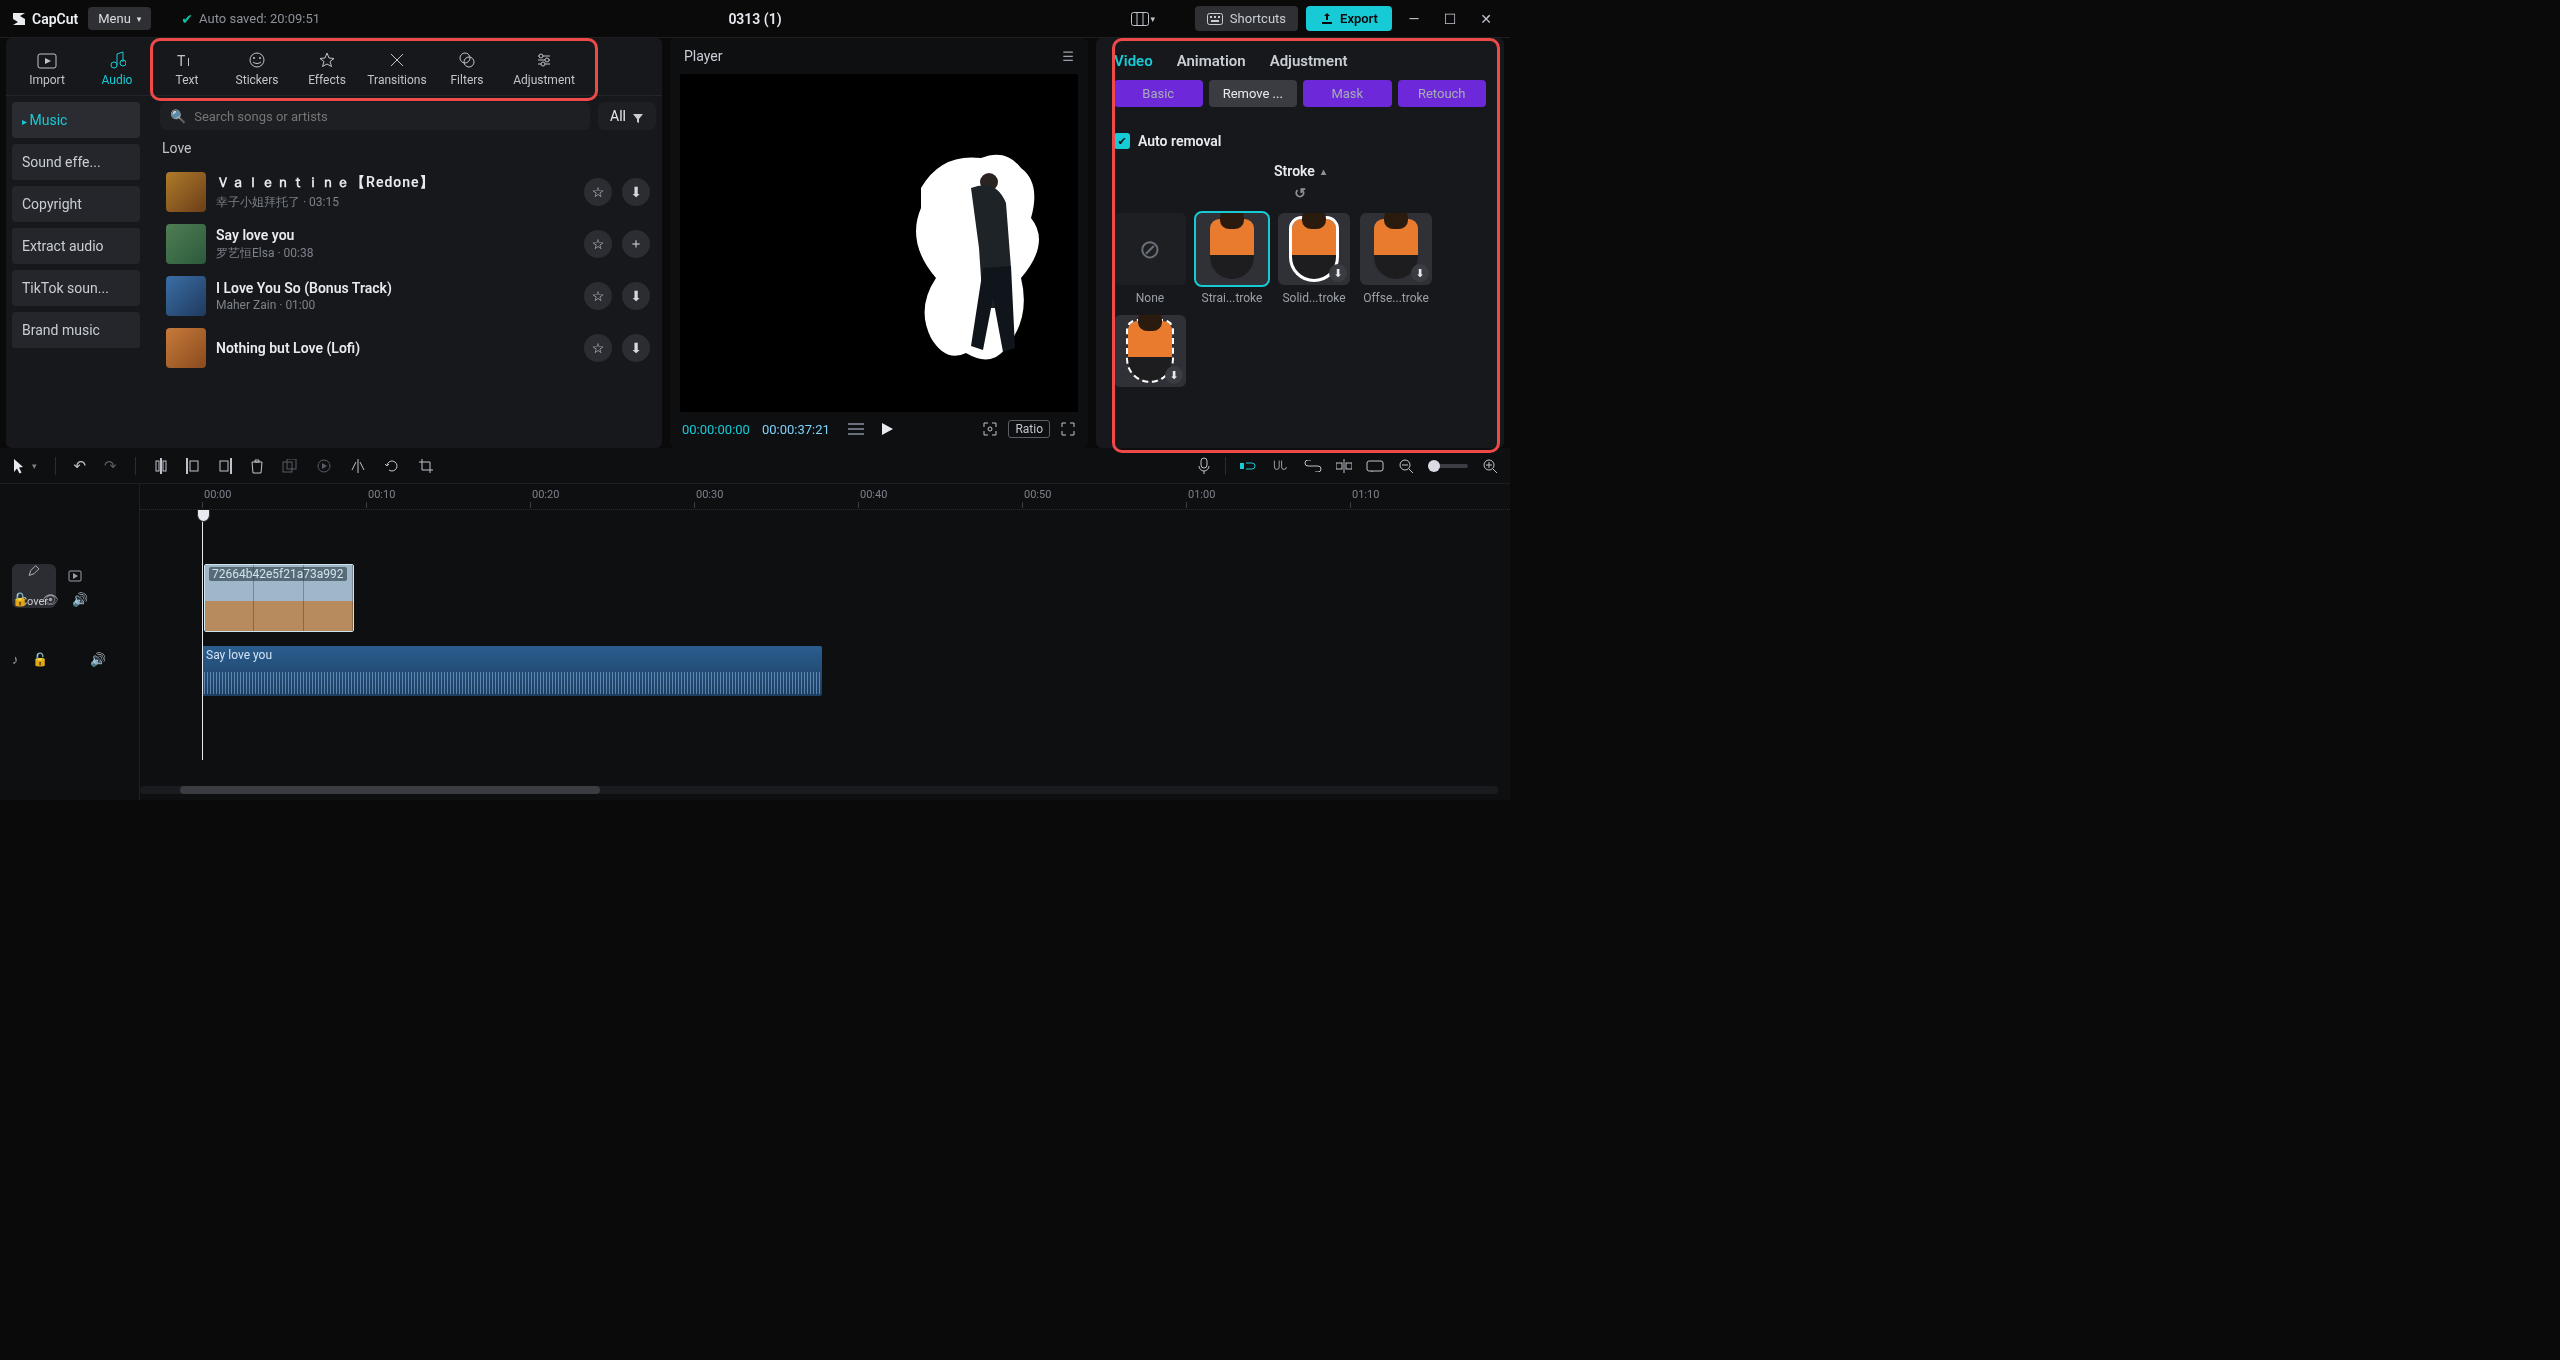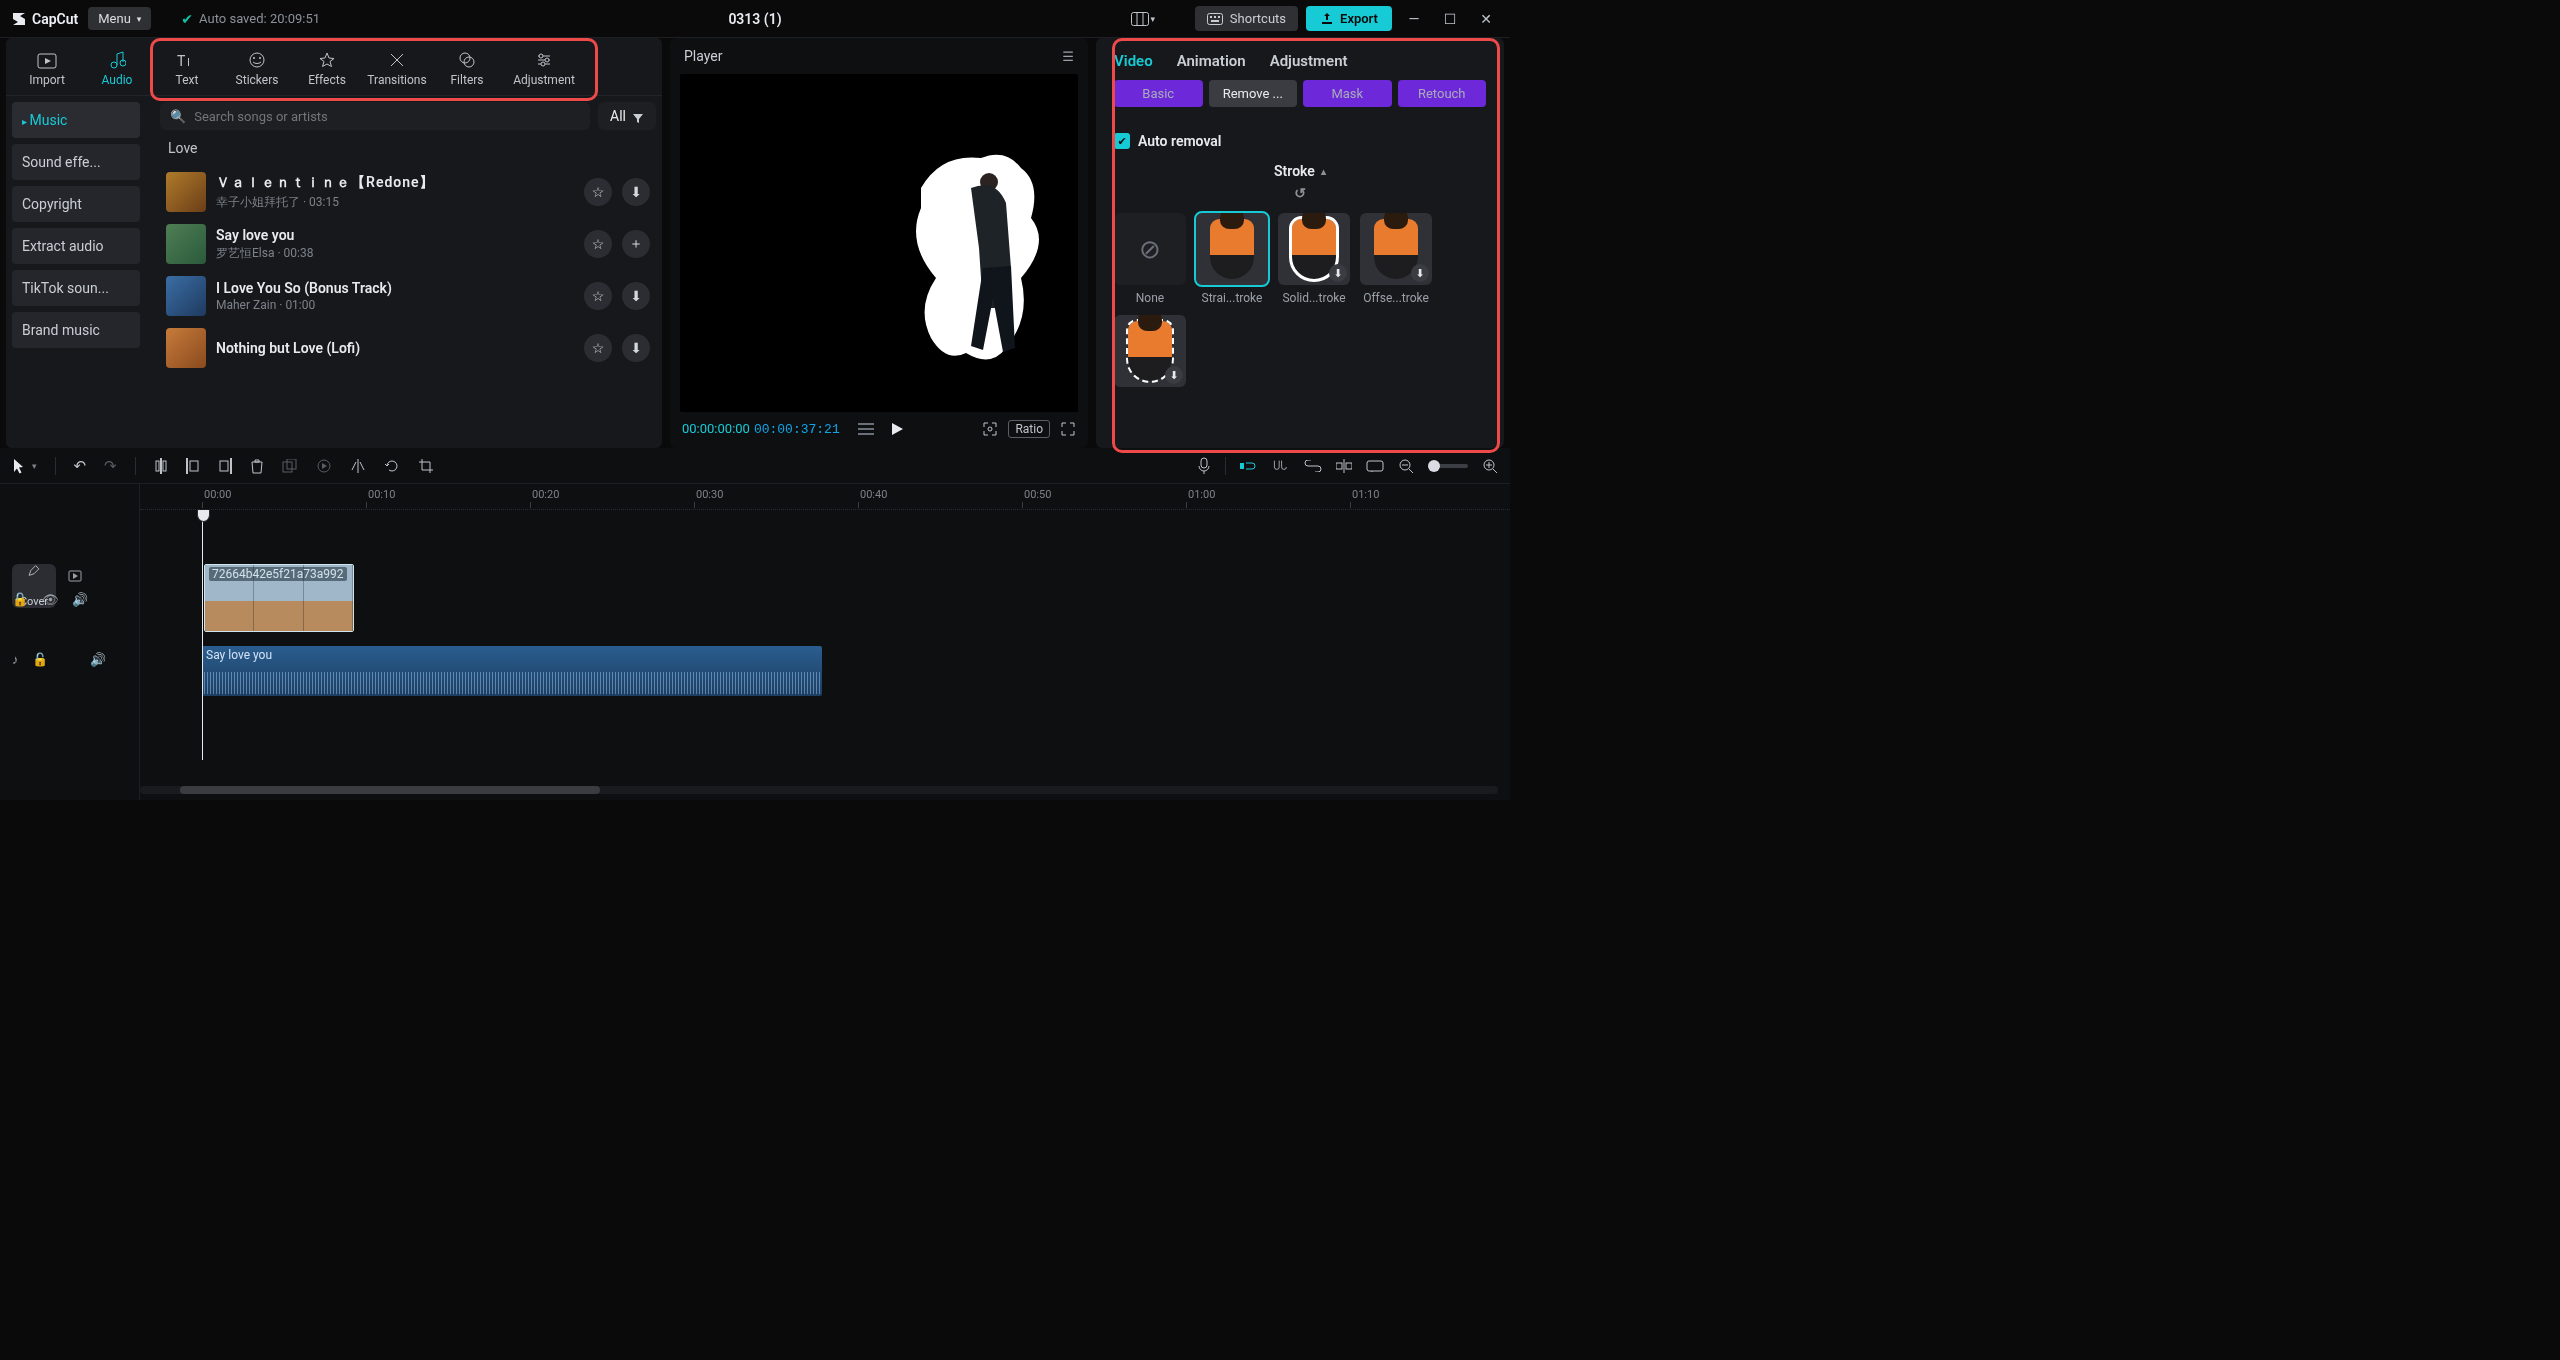--- a/index.html
+++ b/index.html
@@ -36,42 +36,42 @@
 .side-item { padding: 10px 10px; border-radius: 4px; color: #c9ced5; cursor: pointer; font-size: 14px; white-space:nowrap; overflow:hidden; text-overflow:ellipsis;}
 .side-item.active { background: #2a2c31; color: #17cbd6; }
 .side-item.active::before { content:"▸ "; font-size:10px; }
 .side-item.filled { background: #24262b; }
 
 .library { flex: 1; padding: 6px 6px 6px 14px; overflow:hidden;}
 .search-row { display: flex; gap: 8px; margin-bottom: 10px; }
 .search { flex: 1; background: #1e1f23; border-radius: 6px; display: flex; align-items: center; padding: 6px 10px; color:#787e88;}
 .search input { background: transparent; border: none; outline: none; color: #bfc4cb; font-size: 13px; width: 100%; }
 .all-btn { background: #1e1f23; border-radius: 6px; padding: 6px 12px; color: #e8eaef; display:flex; align-items:flex-end; gap:6px; cursor:pointer; font-size:14px;}
-.section-label { color: #bfc4cb; font-size: 14px; margin: 6px 0 10px 8px; }
+.section-label { color: #bfc4cb; font-size: 14px; margin: 6px 0 10px 2px; }
 .song-row { display: flex; align-items: center; gap: 10px; padding: 6px 6px; border-radius:6px; }
 .song-thumb { width: 40px; height: 40px; border-radius: 4px; background: linear-gradient(135deg,#b07b2a,#6a3e18); flex:0 0 40px; }
 .song-thumb.b { background: linear-gradient(135deg,#4f7e54,#2a5a3b); }
 .song-thumb.c { background: linear-gradient(135deg,#3a6ea5,#1f3a5f); }
 .song-thumb.d { background: linear-gradient(135deg,#c77b3a,#8a4a1e); }
 .song-meta { flex: 1; display:flex; flex-direction:column; gap:2px;}
 .song-title { color: #e8eaef; font-size:14px; font-weight:600; letter-spacing: 1px;}
 .song-sub { color: #7c828b; font-size: 12px; }
 .row-btn { width: 28px; height: 28px; border-radius: 50%; background: #2b2d33; display:flex; align-items:center; justify-content:center; color:#d4d8df; cursor:pointer; font-size:14px;}
 
 
 .player-col { flex: 0 0 418px; background:#0e0f11; border-radius:6px; display:flex; flex-direction:column; overflow:hidden; }
 .player-head { display:flex; align-items:center; justify-content:space-between; padding:10px 14px; }
 .player-head-title { color:#c9ced5; font-size:14px; }
 .burger { color:#9aa0a9; cursor:pointer; }
 .player-stage { flex:1; background:#000; position:relative; margin:0 10px; border-radius:2px; }
 .silhouette { position:absolute; left:58%; top:22%; width:140px; height:220px; }
 .player-controls { display:flex; align-items:center; gap:10px; padding:8px 12px 10px 12px; }
 .timecode { font-size:13px; }
 .tc-a { color:#17cbd6; }
-.tc-b { color:#0ea5e9; margin-left:4px;font-family:Liberation Mono, monospace;}
+.tc-b { color:#7dd3fc; margin-left:12px;}
 .pc-right { margin-left:auto; display:flex; gap:10px; align-items:center; }
 .pc-icon { color:#bfc4cb; cursor:pointer; font-size:14px; }
 .ratio-box { border:1px solid #5a5e66; border-radius:3px; padding:1px 6px; font-size:12px; color:#bfc4cb; cursor:pointer;}
 
 
 .right-col { flex: 1; background:#17181b; border-radius:6px; display:flex; flex-direction:column; overflow:hidden; position:relative;}
 .right-highlight { position:absolute; top:38px; left:1112px; width:388px; height:415px; border:3px solid #ef4a4a; border-radius:10px; pointer-events:none; z-index:50; }
 .insp-tabs { display:flex; gap:24px; padding:14px 18px 10px 18px; }
 .insp-tab { color:#c9ced5; font-size:15px; font-weight:600; cursor:pointer; }
 .insp-tab.active { color:#17cbd6; }

